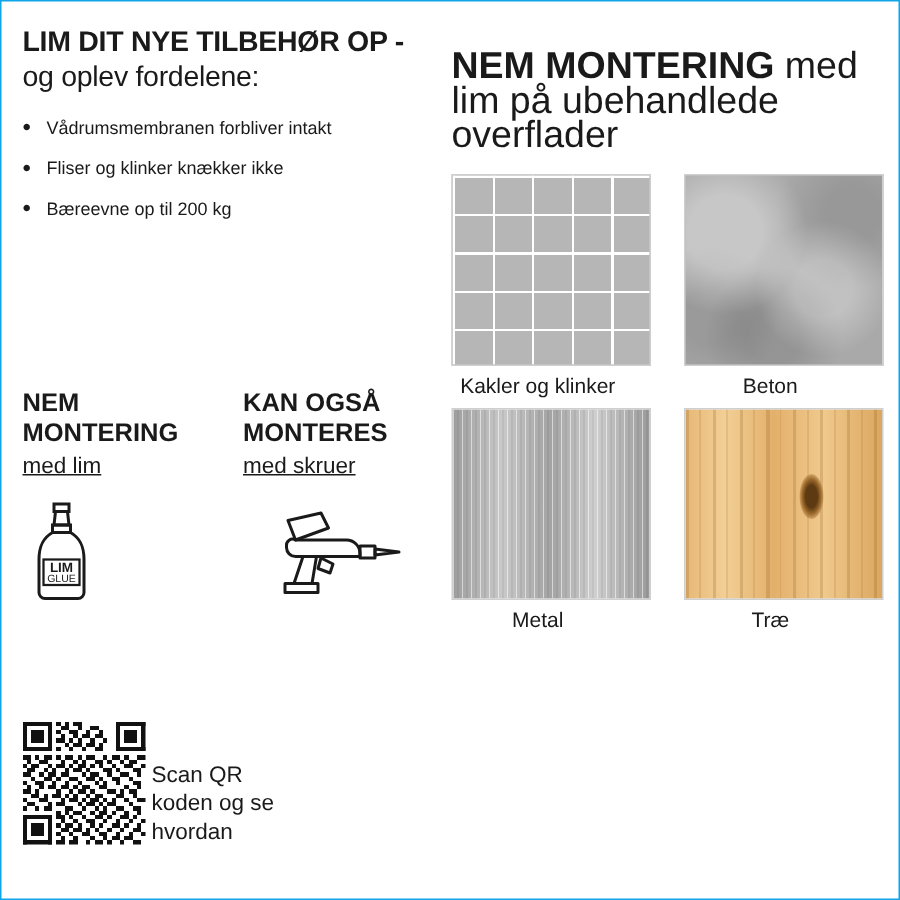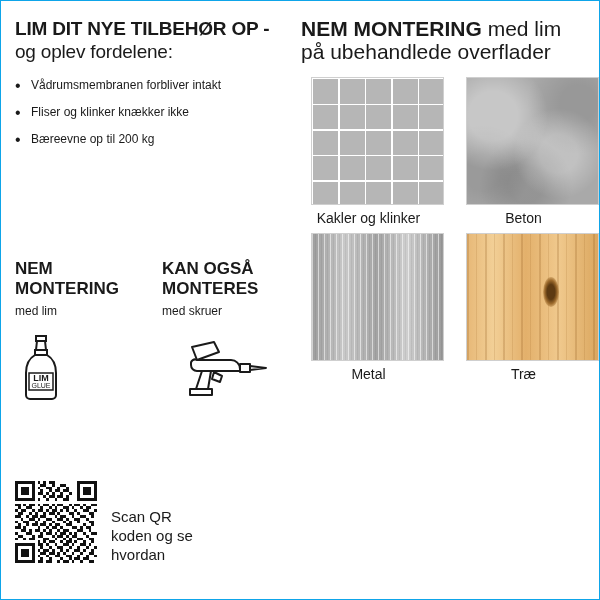--- a/index.html
+++ b/index.html
@@ -72,37 +72,38 @@
   .mount-item {
     width: 125px;
   }
   .mount-title {
     font-size: 17px;
     font-weight: bold;
     line-height: 20px;
     margin: 0;
   }
   .mount-sub {
-    font-size: 12px;
+    font-size: 15px;
     line-height: 20px;
     margin: 2px 0 0 0;
+    text-decoration: underline;
   }
   .mount-icon {
     margin-top: 12px;
     height: 68px;
   }
 
   
   .qr-block {
     position: absolute;
     left: 14px;
     top: 480px;
     display: flex;
     align-items: flex-start;
-    gap: 14px;
+    gap: 4px;
   }
   .qr-code {
     width: 82px;
     height: 82px;
     background: #ffffff;
   }
   .qr-text {
     font-size: 15px;
     line-height: 19px;
     padding-top: 26px;
@@ -110,37 +111,36 @@
   }
 
   
   .right-col {
     position: absolute;
     left: 300px;
     top: 16px;
     width: 288px;
   }
   .right-headline {
-    font-size: 21px;
+    font-size: 25px;
     line-height: 23px;
     font-weight: bold;
-    margin: 0 0 14px 0;
+    margin: 16px 0 14px 0;
   }
   .right-headline .light {
     font-weight: normal;
   }
   .grid {
     display: grid;
     grid-template-columns: 133px 133px;
     column-gap: 22px;
     row-gap: 2px;
   }
   .cell {
     width: 115px;
-    margin-left: 10px;
   }
   .swatch {
     width: 133px;
     height: 128px;
     border: 1px solid #cfcfcf;
     box-sizing: border-box;
     position: relative;
     overflow: hidden;
   }
   .caption {

